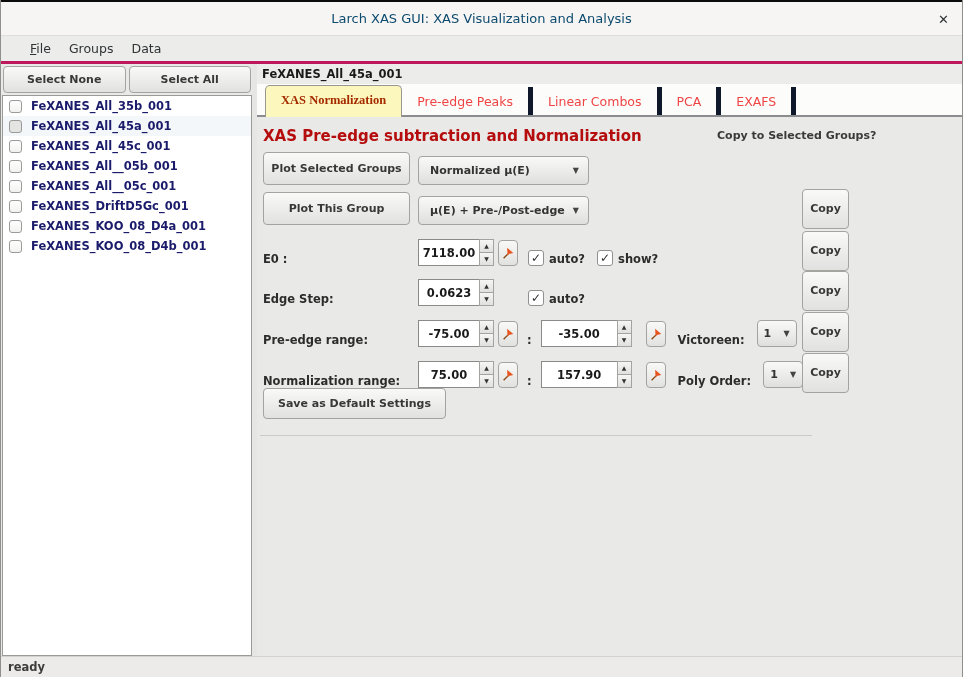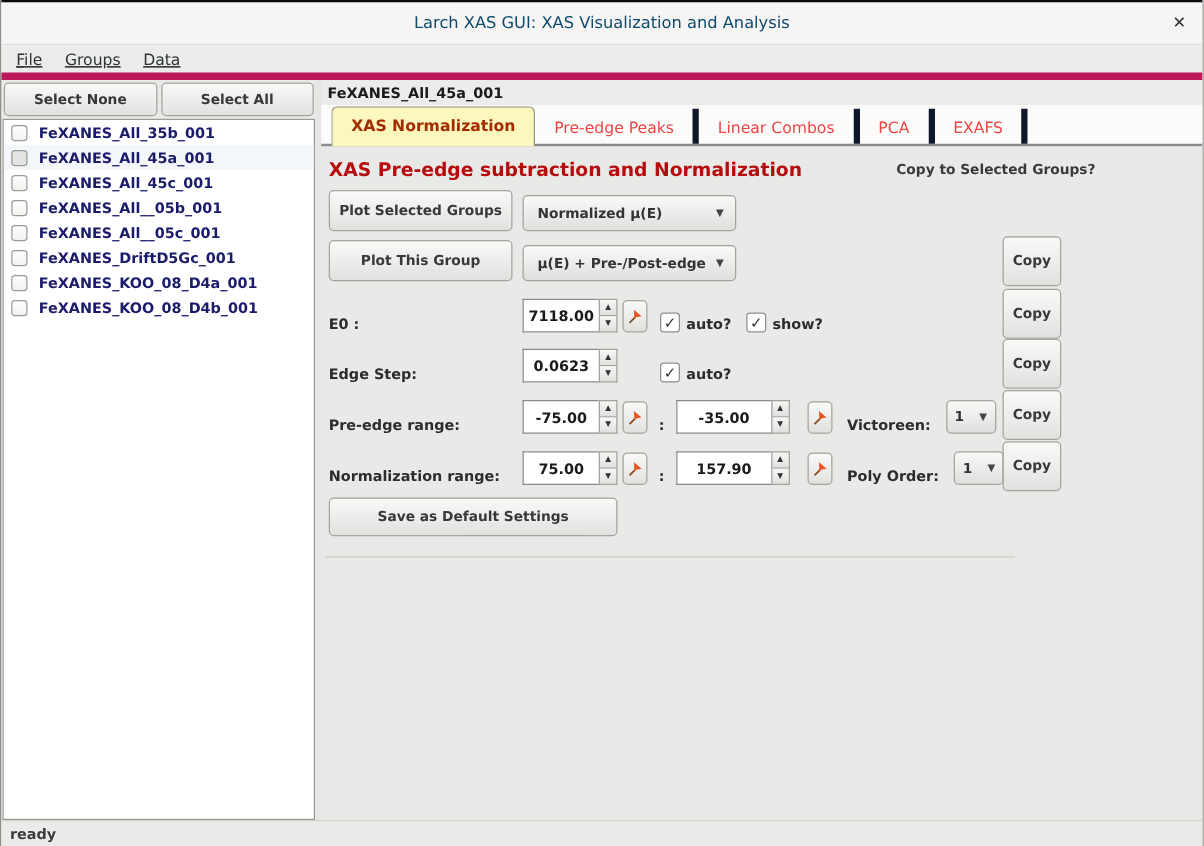--- a/index.html
+++ b/index.html
@@ -4,42 +4,42 @@
 <style>
   * { margin:0; padding:0; box-sizing:border-box; }
   html,body { width:963px; height:677px; background:#e9e9e7; font-family:"DejaVu Sans","Liberation Sans",sans-serif; }
   .window { width:963px; height:677px; display:flex; flex-direction:column; border-left:1px solid #8f8f8c; border-right:1px solid #8f8f8c; overflow:hidden; background:#e9e9e7; }
   .topedge { height:2px; background:#0b0b0b; }
   
   .titlebar { height:34px; background:#f6f5f4; border-bottom:1px solid #dededc; position:relative; display:flex; align-items:center; justify-content:center; }
   .titlebar .title { font-size:13px; font-weight:normal; color:#0c4a6e; }
   .titlebar .close { position:absolute; right:13px; top:50%; transform:translateY(-50%); font-size:13px; color:#2e3436; cursor:pointer; line-height:1; }
   
-  .menubar { height:28px; background:#ececea; border-bottom:6px solid #be185d; display:flex; align-items:center; padding-left:3px;text-decoration:underline; }
+  .menubar { height:28px; background:#ececea; border-bottom:3px solid #be185d; display:flex; align-items:center; padding-left:20px; }
   .menuitem { font-size:12.5px; color:#2e3436; padding:4px 9px; cursor:default; }
   
   .bodyrow { flex:1; display:flex; min-height:0; }
   
   .leftpanel { width:251px; display:flex; flex-direction:column; padding:2px 0 0 1px; }
   .selrow { display:flex; gap:3px; padding:0 1px; margin-bottom:2px; }
   .btn { background:linear-gradient(#f9f9f8,#e1e1df); border:1px solid #a3a3a0; border-radius:4px; font-family:inherit; font-weight:bold; font-size:11px; color:#383838; cursor:pointer; }
   .selrow .btn { flex:1; height:27px; }
   .listbox { flex:1; background:#ffffff; border:1px solid #9a9a97; overflow:hidden; }
   .grouprow { height:20px; display:flex; align-items:center; padding-left:6px; cursor:default; }
   .grouprow.sel { background:#f4f7fa; }
   .cb13 { width:13px; height:13px; border:1px solid #9a9a97; border-radius:3px; background:linear-gradient(#fefefe,#f2f2f0); flex:0 0 auto; }
   .grouprow.sel .cb13 { background:#e4e4e2; }
   .grouplabel { margin-left:9px; font-size:11.5px; font-weight:bold; color:#1b1b6b; white-space:nowrap; }
   .sash { width:5px; background:#e6e6e4; cursor:col-resize; }
   
   .rightpanel { flex:1; display:flex; flex-direction:column; min-width:0; background:#e9e9e7; }
   .groupheader { height:20px; background:#ececea; display:flex; align-items:center; padding-left:5px; font-size:11.5px; font-weight:bold; color:#1a1a1a; }
   .tabstrip { height:33px; background:#fcfcfb; border-bottom:2px solid #8b8c8e; display:flex; align-items:flex-end; padding-left:8px; }
   .tab { font-size:12.5px; padding:7px 15px 6px 15px; color:#ef4444; cursor:pointer; white-space:nowrap; border-right:5px solid #0f172a; }
-  .tab.active { background:#fbf7bd; color:#a52a00; font-weight:bold; border:1px solid #97978f; border-bottom:none; border-radius:5px 5px 0 0; margin-bottom:-2px; padding-bottom:9px; }
+  .tab.active { background:#fbf7bd; color:#a52a00; font-weight:bold; border:1px solid #97978f; border-bottom:none; border-radius:5px 5px 0 0; margin-bottom:-2px; padding-bottom:9px;font-family:Liberation Serif, serif; }
   .content { flex:1; padding-left:6px; overflow:hidden; }
   .headrow { position:relative; margin-top:9px; height:20px; }
   .heading { font-size:15px; font-weight:bold; color:#b50d0d; white-space:nowrap; }
   .copyhdr { position:absolute; left:454px; top:3px; font-size:11px; font-weight:bold; color:#3a3a3a; white-space:nowrap; }
   .frow { position:relative; display:flex; align-items:flex-end; }
   .flabel { width:155px; font-size:11.5px; font-weight:bold; color:#2c2c2c; flex:0 0 auto; }
   .wbtn { height:33px; width:147px; }
   .choice { height:29px; width:171px; display:flex; align-items:center; justify-content:space-between; padding:0 9px 0 11px; margin-left:8px; background:linear-gradient(#f9f9f8,#dfdfdd); border:1px solid #a3a3a0; border-radius:4px; font-family:inherit; font-size:11px; font-weight:bold; color:#343434; cursor:pointer; }
   .choice .arr { font-size:8px; color:#444; }
   .spingroup { display:flex; height:27px; flex:0 0 auto; }
@@ -48,21 +48,21 @@
   .spinbtns { width:15px; display:flex; flex-direction:column; }
   .sb { flex:1; background:linear-gradient(#f6f6f5,#e0e0de); border:1px solid #a3a3a0; font-size:6px; color:#333; display:flex; align-items:center; justify-content:center; cursor:pointer; line-height:1; }
   .sb + .sb { border-top:none; }
   .pinbtn { width:20px; height:26px; margin-left:4px; display:flex; align-items:center; justify-content:center; padding:0; }
   .cbx { width:16px; height:16px; border:1px solid #909090; border-radius:3px; background:#ffffff; display:flex; align-items:center; justify-content:center; font-size:12px; font-weight:bold; color:#2e2e2e; cursor:pointer; flex:0 0 auto; line-height:1; }
   .cblab { margin-left:5px; font-size:11.5px; font-weight:bold; color:#2c2c2c; }
   .colon { margin-left:9px; font-size:11.5px; font-weight:bold; color:#2c2c2c; }
   .smallchoice { height:27px; width:40px; display:flex; align-items:center; justify-content:space-between; padding:0 6px; background:linear-gradient(#f9f9f8,#dfdfdd); border:1px solid #a3a3a0; border-radius:4px; font-family:inherit; font-size:11px; font-weight:bold; color:#343434; cursor:pointer; }
   .smallchoice .arr { font-size:8px; color:#444; }
   .copyabs { position:absolute; left:539px; top:50%; transform:translateY(-50%); width:47px; height:40px; }
-  .savebtn { height:31px; padding:0 38px; margin-top:10px; }
+  .savebtn { height:31px; padding:0 14px; }
   .hdivider { margin-top:16px; margin-left:-3px; width:552px; border-top:1px solid #c9c9c6; }
   
   .statusbar { height:21px; background:#ecebe9; border-top:1px solid #d2d2cf; display:flex; align-items:center; padding-left:7px; font-size:11.5px; font-weight:bold; color:#3c3c3c; }
   .mt6{margin-top:6px}.mt7{margin-top:7px}.mt9{margin-top:9px}.mt10{margin-top:10px}.h31{min-height:31px}
 </style>
 </head>
 <body>
 
 <div class="window">
   <div class="topedge"></div>

